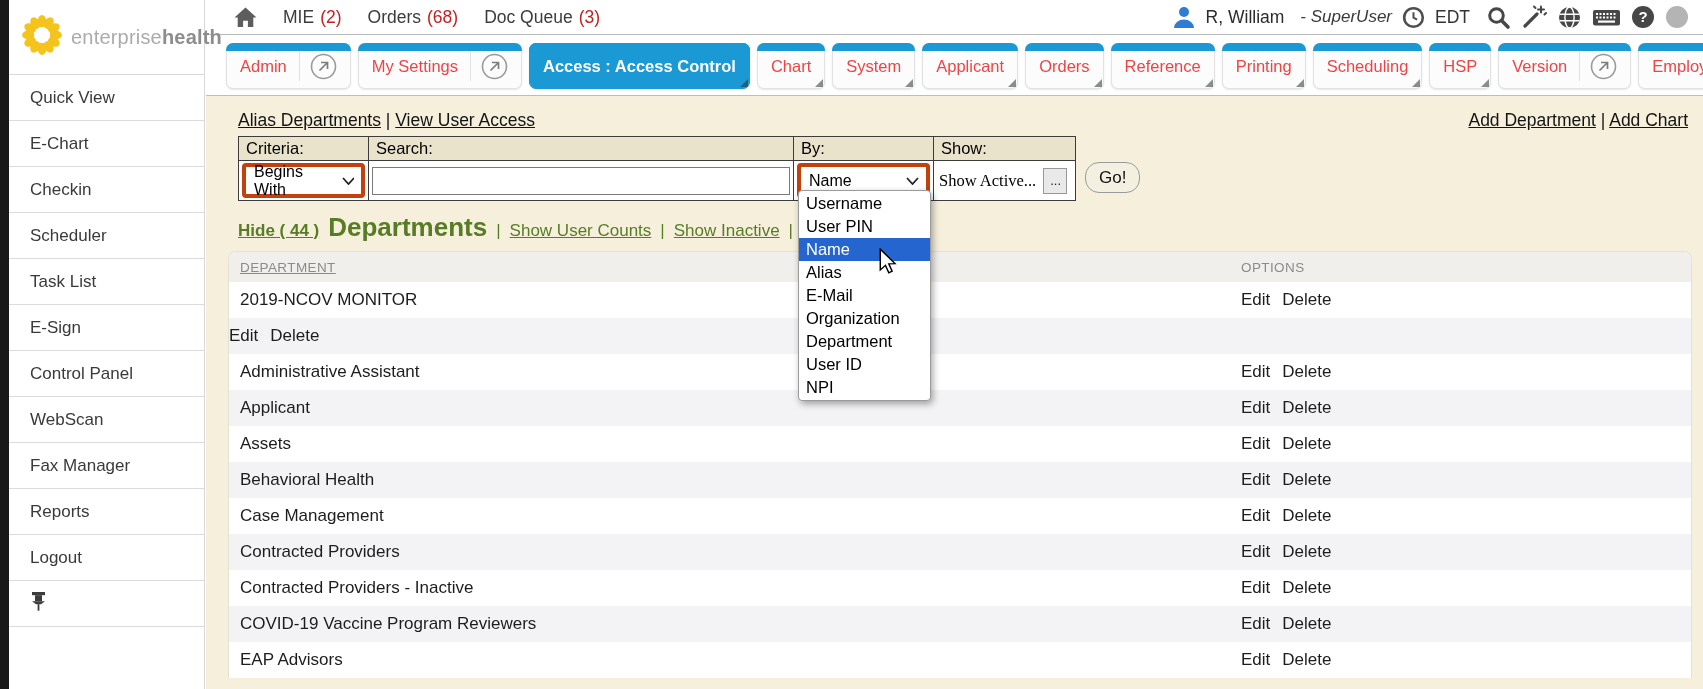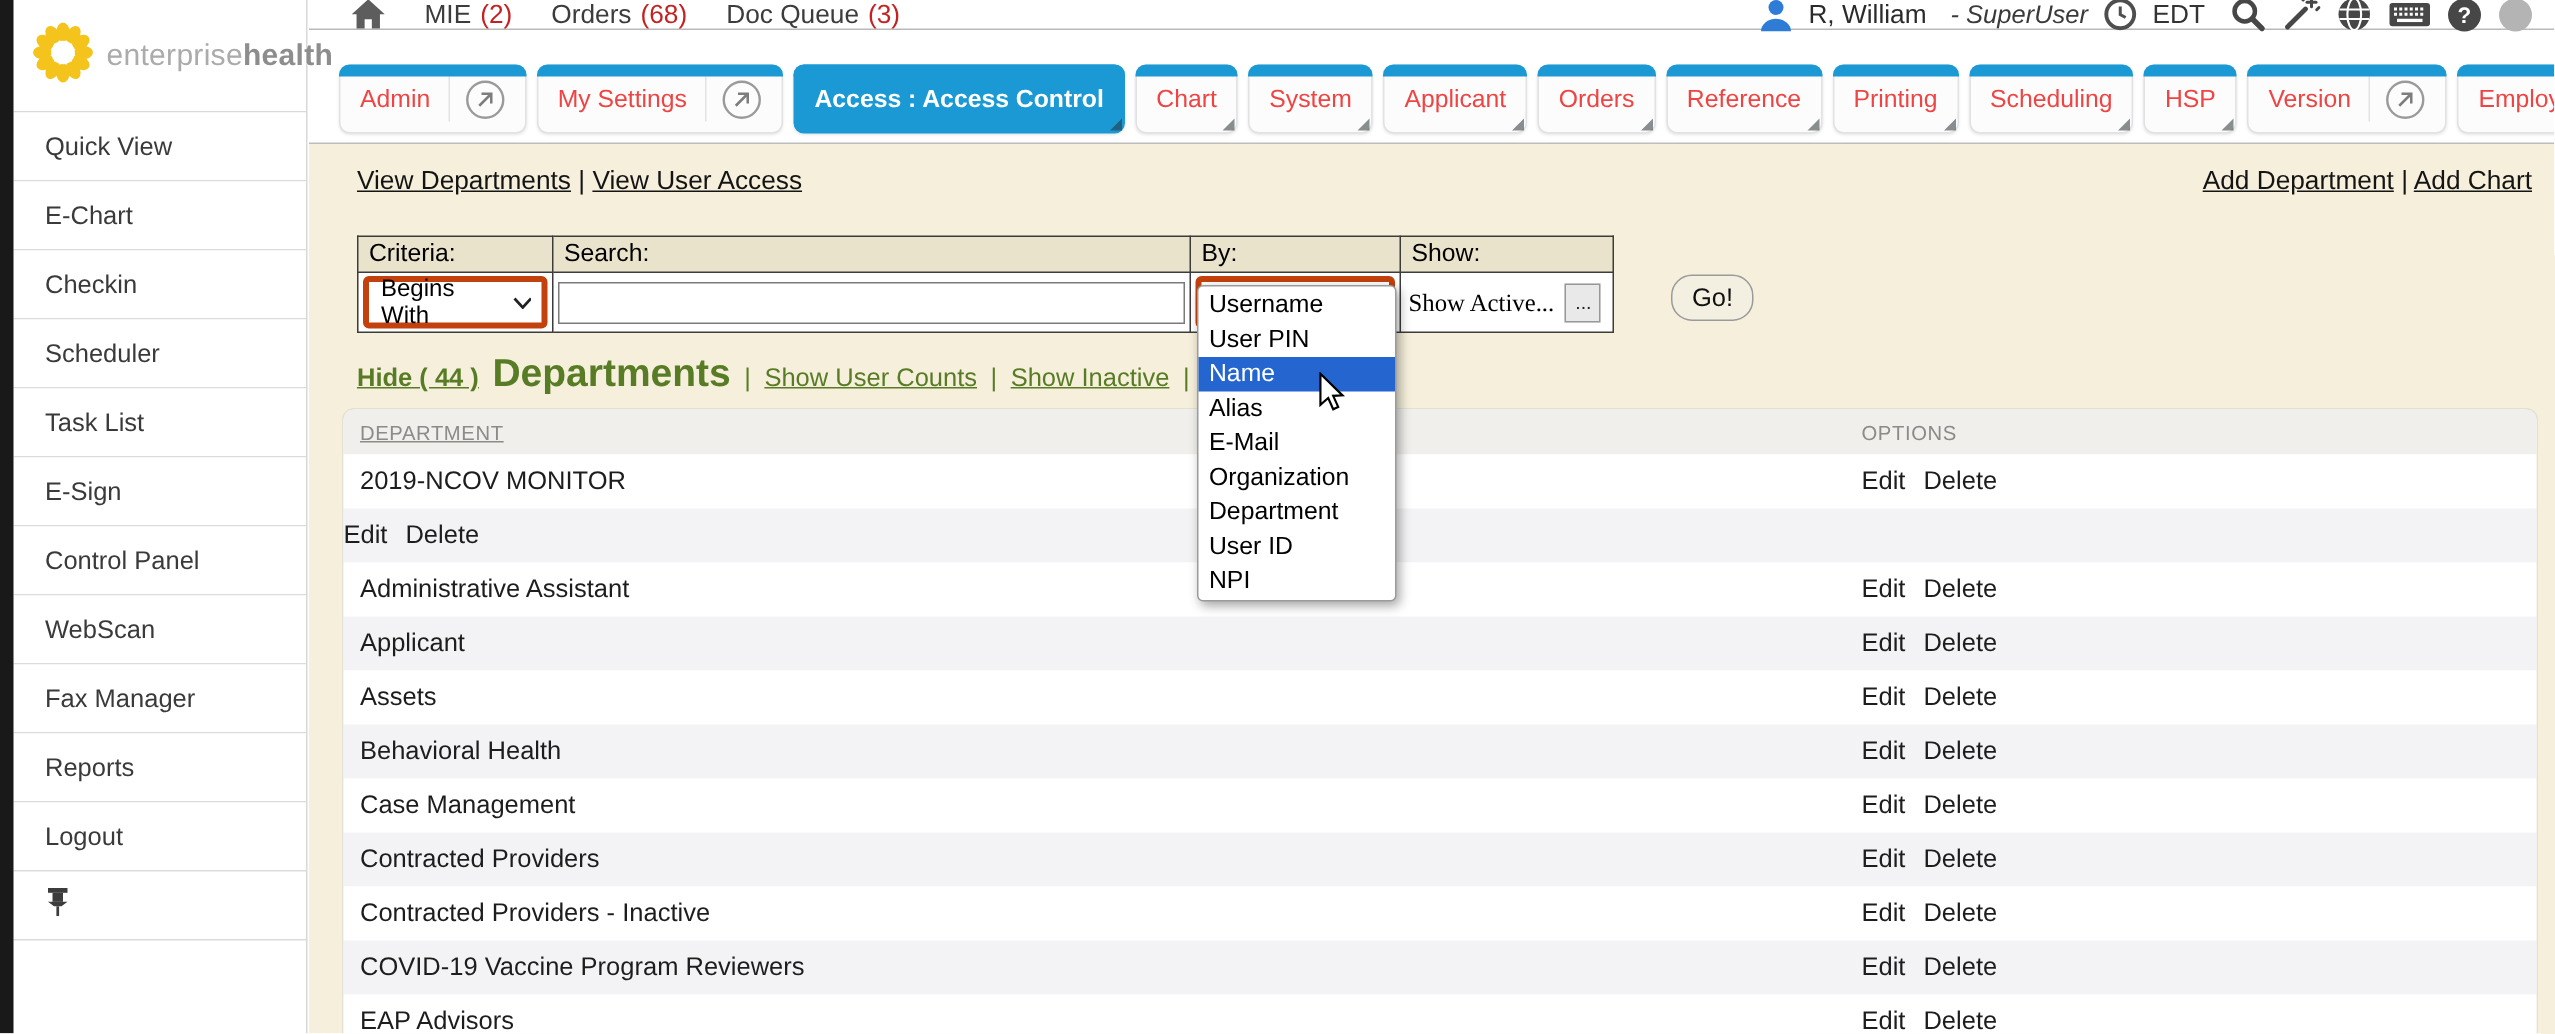--- a/index.html
+++ b/index.html
@@ -9,21 +9,21 @@
 
   
   .sidebar{position:absolute;left:9px;top:0;width:196px;height:689px;background:#fff;border-right:1px solid #d8d8d8;box-sizing:border-box;z-index:10;}
   .logo-box{height:75px;display:flex;align-items:center;gap:8px;padding-left:12px;border-bottom:1px solid #d9d9d9;box-sizing:border-box;}
   .logo-text{font-size:20px;color:#ababab;letter-spacing:.2px;}
   .logo-text b{color:#8d8d8d;}
   .side-item{height:46px;line-height:45px;padding-left:21px;border-bottom:1px solid #dcdcdc;font-size:17px;color:#3a3a3a;box-sizing:border-box;cursor:pointer;background:#fff;}
   .pin-row{height:46px;display:flex;align-items:center;padding-left:21px;border-bottom:1px solid #dcdcdc;box-sizing:border-box;cursor:pointer;}
 
   
-  .topbar{position:absolute;left:206px;top:0;width:1497px;height:20px;background:#fff;border-bottom:1px solid #b9b9b9;box-sizing:border-box;display:flex;align-items:center;padding:0 14px 0 28px;z-index:5;}
+  .topbar{position:absolute;left:206px;top:0;width:1497px;height:35px;background:#fff;border-bottom:1px solid #b9b9b9;box-sizing:border-box;display:flex;align-items:center;padding:0 14px 0 28px;z-index:5;}
   .home{margin-right:26px;display:flex;align-items:center;cursor:pointer;}
   #top-nav{display:flex;gap:26px;align-items:center;}
   .nav-item{font-size:17.5px;color:#3c3c3c;cursor:pointer;display:flex;gap:6px;align-items:center;}
   .nav-cnt{color:#c32222;}
   .top-right{margin-left:auto;display:flex;align-items:center;gap:10px;}
   .user-name{font-size:17.5px;color:#2b2b2b;margin-left:2px;}
   .user-role{font-size:17px;color:#3a3a3a;font-style:italic;margin-left:6px;}
   .tz{font-size:17.5px;color:#333;margin-right:6px;}
   .tbicon{display:flex;align-items:center;cursor:pointer;}
 
@@ -36,21 +36,21 @@
   .corner{position:absolute;right:1px;bottom:1px;width:0;height:0;border-style:solid;border-width:0 0 8px 8px;border-color:transparent transparent rgba(40,50,55,.55) transparent;}
   .ext-sep{width:1px;height:30px;background:#e2e2e2;margin-left:12px;}
   .ext-icon{margin-left:10px;display:flex;align-items:center;}
 
   
   .content{position:absolute;left:206px;top:96px;width:1497px;height:593px;background:#f5efdb;box-sizing:border-box;padding:14px 15px 0 32px;z-index:1;}
   .links-row{display:flex;justify-content:space-between;font-size:17.5px;color:#141414;}
   .ulink{color:#141414;text-decoration:underline;cursor:pointer;}
   .sep{color:#141414;}
 
-  .crit-wrap{display:flex;align-items:flex-start;margin-top:26px;gap:29px;}
+  .crit-wrap{display:flex;align-items:flex-start;margin-top:5px;}
   table.criteria{border-collapse:collapse;}
   table.criteria th{background:#eae3cb;border:1px solid #3c3c3c;font-weight:normal;font-size:16.5px;color:#000;text-align:left;padding:1px 7px;height:21px;}
   table.criteria td{background:#fff;border:1px solid #3c3c3c;padding:2px 3px;height:31px;box-sizing:border-box;}
   .selbox{display:flex;align-items:center;justify-content:space-between;border:4px solid #c2410c;border-radius:4px;height:27px;padding:0 7px 0 8px;font-size:16px;color:#000;background:#fff;cursor:pointer;gap:6px;}
   .crit-input{width:100%;height:28px;border:1px solid #7a7a7a;box-sizing:border-box;font-size:16px;padding:0 6px;background:#fff;}
   .show-cell{display:flex;align-items:center;gap:7px;padding:0 2px;}
   .show-txt{font-size:16.5px;color:#000;white-space:nowrap;font-family:Liberation Serif, serif;}
   .more-btn{width:24px;height:26px;background:#e9e9e9;border:1px solid #989898;font-size:13px;color:#222;cursor:pointer;font-family:inherit;}
   .go-btn{margin-left:9px;margin-top:26px;height:31px;padding:0 13px;font-size:17px;color:#111;background:#f3f0e2;border:1px solid #9a9a9a;border-radius:14px;cursor:pointer;font-family:inherit;}
 
@@ -310,21 +310,21 @@
         </div>
         <div class="tab">
           <span class="cap"></span>
           <span class="tab-label">Employer Organization</span>
         </div>
       </div>
   </div>
 
   <main class="content">
     <div class="links-row">
-      <div id="view-links"><a class="ulink">View Departments</a><span class="sep"> | </span><a class="ulink">View User Access</a></div>
+      <div id="view-links"><a class="ulink">Alias Departments</a><span class="sep"> | </span><a class="ulink">View User Access</a></div>
       <div id="add-links"><a class="ulink">Add Department</a><span class="sep"> | </span><a class="ulink">Add Chart</a></div>
     </div>
 
     <div class="crit-wrap">
       <table class="criteria">
         <colgroup>
             <col style="width:130px">
             <col style="width:425px">
             <col style="width:140px">
             <col style="width:142px">

